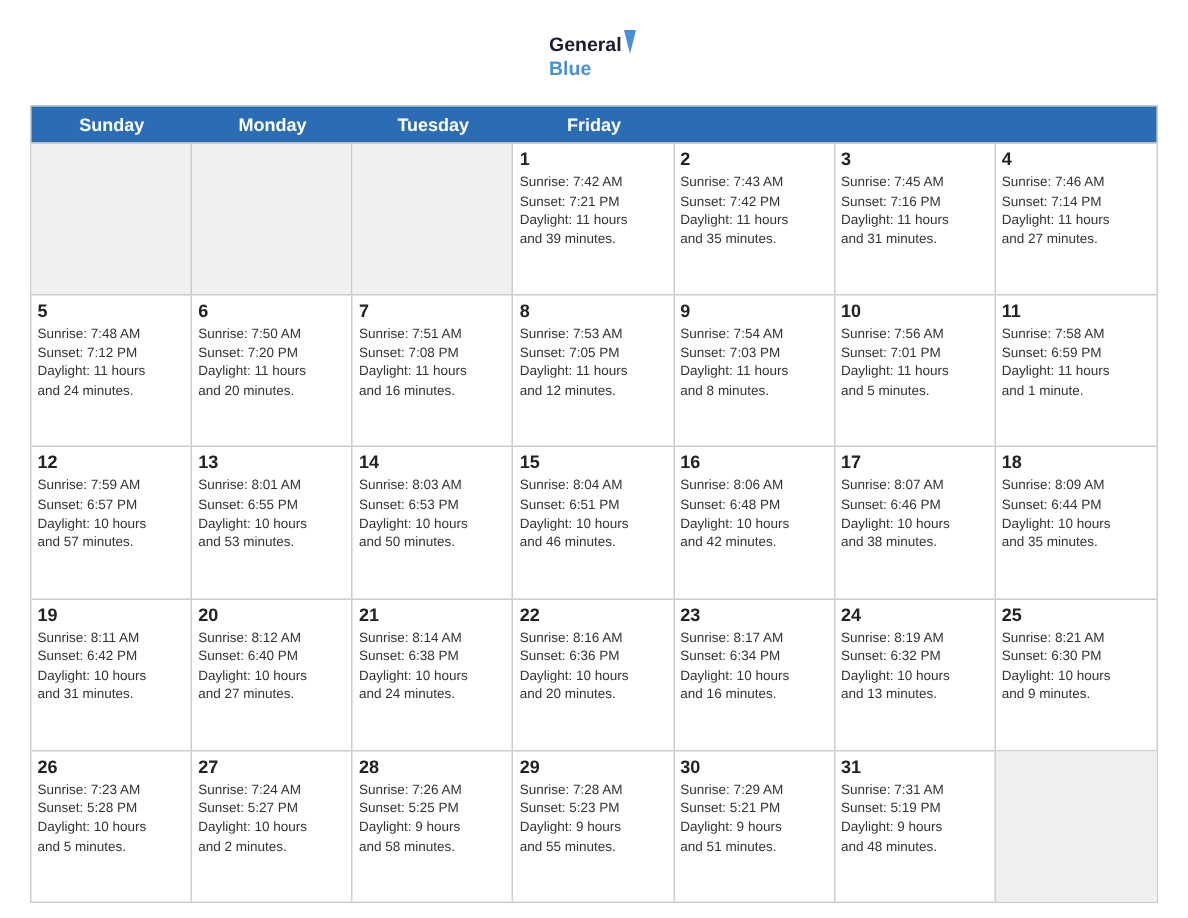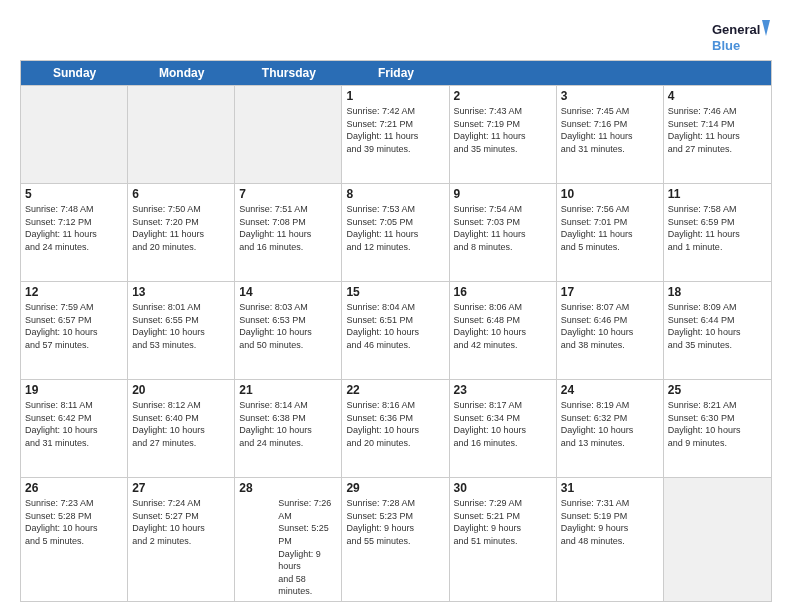--- a/index.html
+++ b/index.html
@@ -12,22 +12,23 @@
     }
     .page {
       width: 792px;
       height: 612px;
       padding: 16px 20px 10px 20px;
       display: flex;
       flex-direction: column;
     }
     .header {
       display: flex;
-      justify-content: flex-end;
+      justify-content: center;
       align-items: flex-start;
+      margin-bottom: 10px;
     }
     .logo {
       display: flex;
       align-items: center;
       gap: 4px;
     }
     .title-area {
       text-align: right;
     }
     .month-title {
@@ -113,39 +114,39 @@
     <div class="title-area">
       <div class="month-title"></div>
       <div class="location-title"></div>
     </div>
   </div>
 
   <div class="calendar">
     <div class="cal-header">
     <div class="cal-header-cell">Sunday</div>
         <div class="cal-header-cell">Monday</div>
-        <div class="cal-header-cell">Thursday</div>
+        <div class="cal-header-cell">Tuesday</div>
         <div class="cal-header-cell">Friday</div>
       </div>
     <div class="cal-body">
     <div class="cal-row">
           <div class="cal-cell empty shaded"></div>
           <div class="cal-cell empty shaded"></div>
           <div class="cal-cell empty shaded"></div>
           <div class="cal-cell">
             <div class="day-num">1</div>
             <div class="cell-info" style="white-space: pre-line;">Sunrise: 7:42 AM
 Sunset: 7:21 PM
 Daylight: 11 hours
 and 39 minutes.</div>
           </div>
           <div class="cal-cell">
             <div class="day-num">2</div>
             <div class="cell-info" style="white-space: pre-line;">Sunrise: 7:43 AM
-Sunset: 7:19 PM
+Sunset: 7:42 PM
 Daylight: 11 hours
 and 35 minutes.</div>
           </div>
           <div class="cal-cell">
             <div class="day-num">3</div>
             <div class="cell-info" style="white-space: pre-line;">Sunrise: 7:45 AM
 Sunset: 7:16 PM
 Daylight: 11 hours
 and 31 minutes.</div>
           </div>
@@ -320,21 +321,21 @@
           </div>
           <div class="cal-cell">
             <div class="day-num">27</div>
             <div class="cell-info" style="white-space: pre-line;">Sunrise: 7:24 AM
 Sunset: 5:27 PM
 Daylight: 10 hours
 and 2 minutes.</div>
           </div>
           <div class="cal-cell">
             <div class="day-num">28</div>
-            <div class="cell-info" style="white-space: pre-line; margin-left: 39px;">Sunrise: 7:26 AM
+            <div class="cell-info" style="white-space: pre-line;">Sunrise: 7:26 AM
 Sunset: 5:25 PM
 Daylight: 9 hours
 and 58 minutes.</div>
           </div>
           <div class="cal-cell">
             <div class="day-num">29</div>
             <div class="cell-info" style="white-space: pre-line;">Sunrise: 7:28 AM
 Sunset: 5:23 PM
 Daylight: 9 hours
 and 55 minutes.</div>

